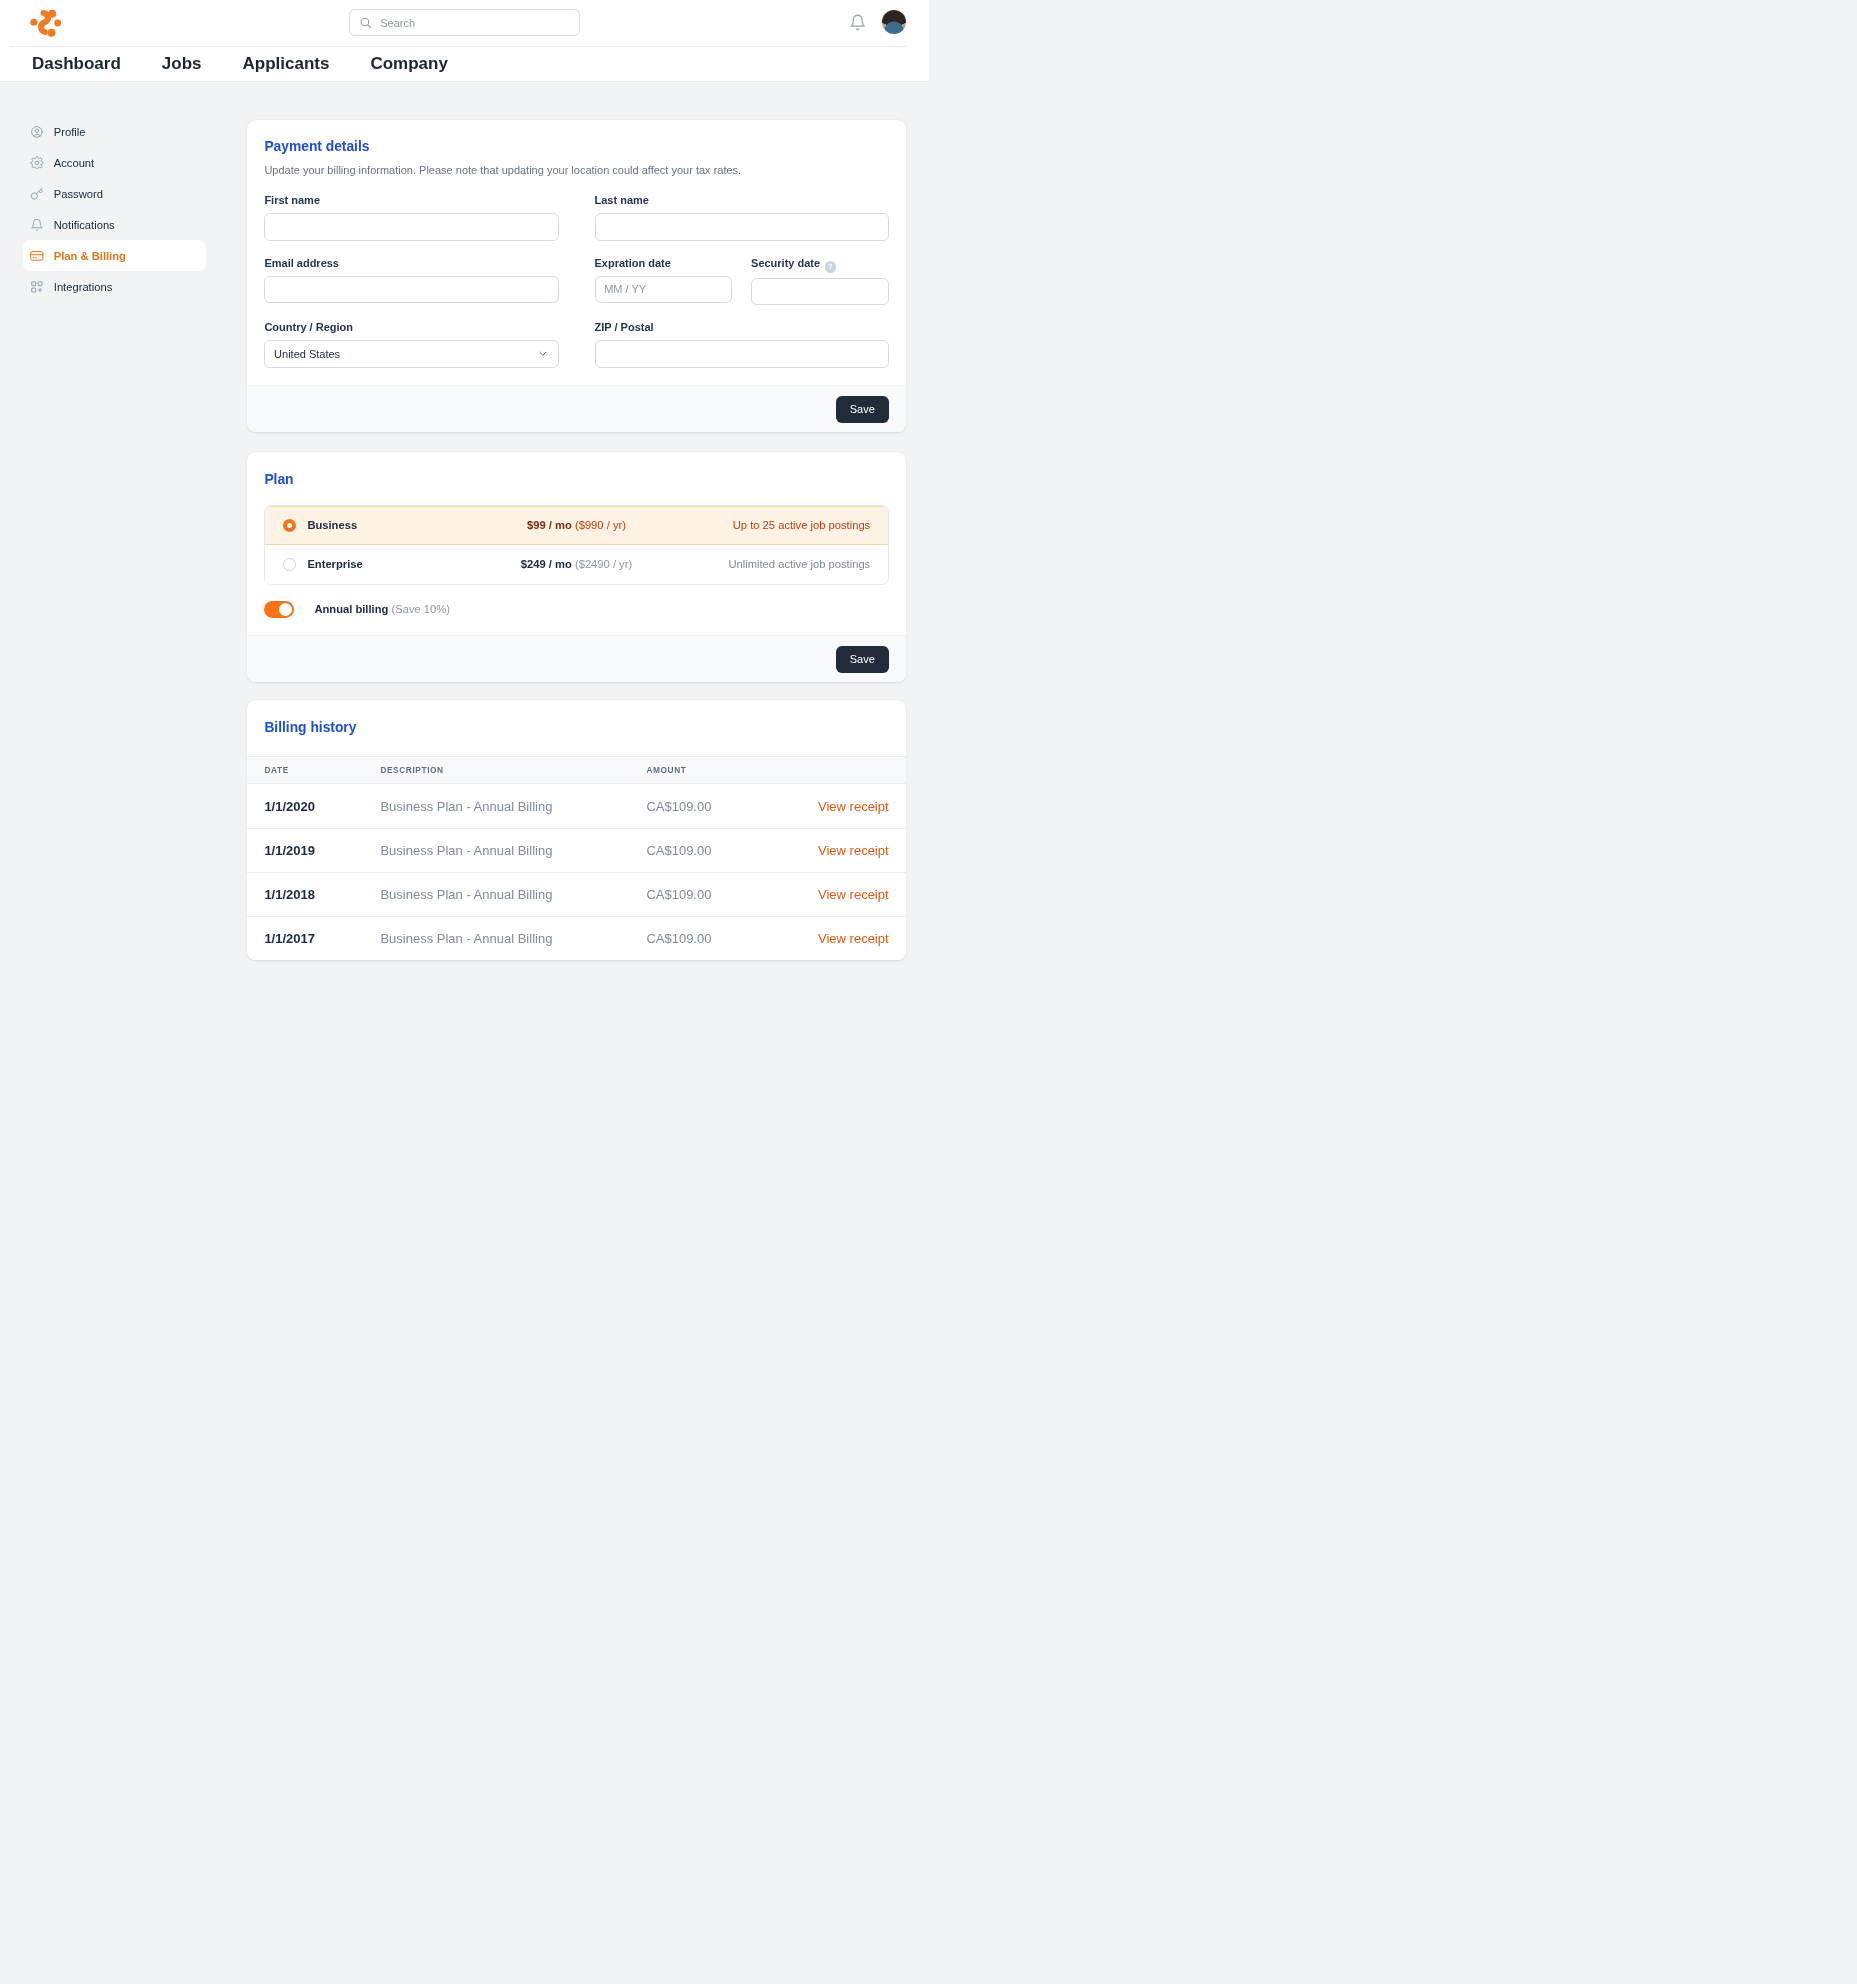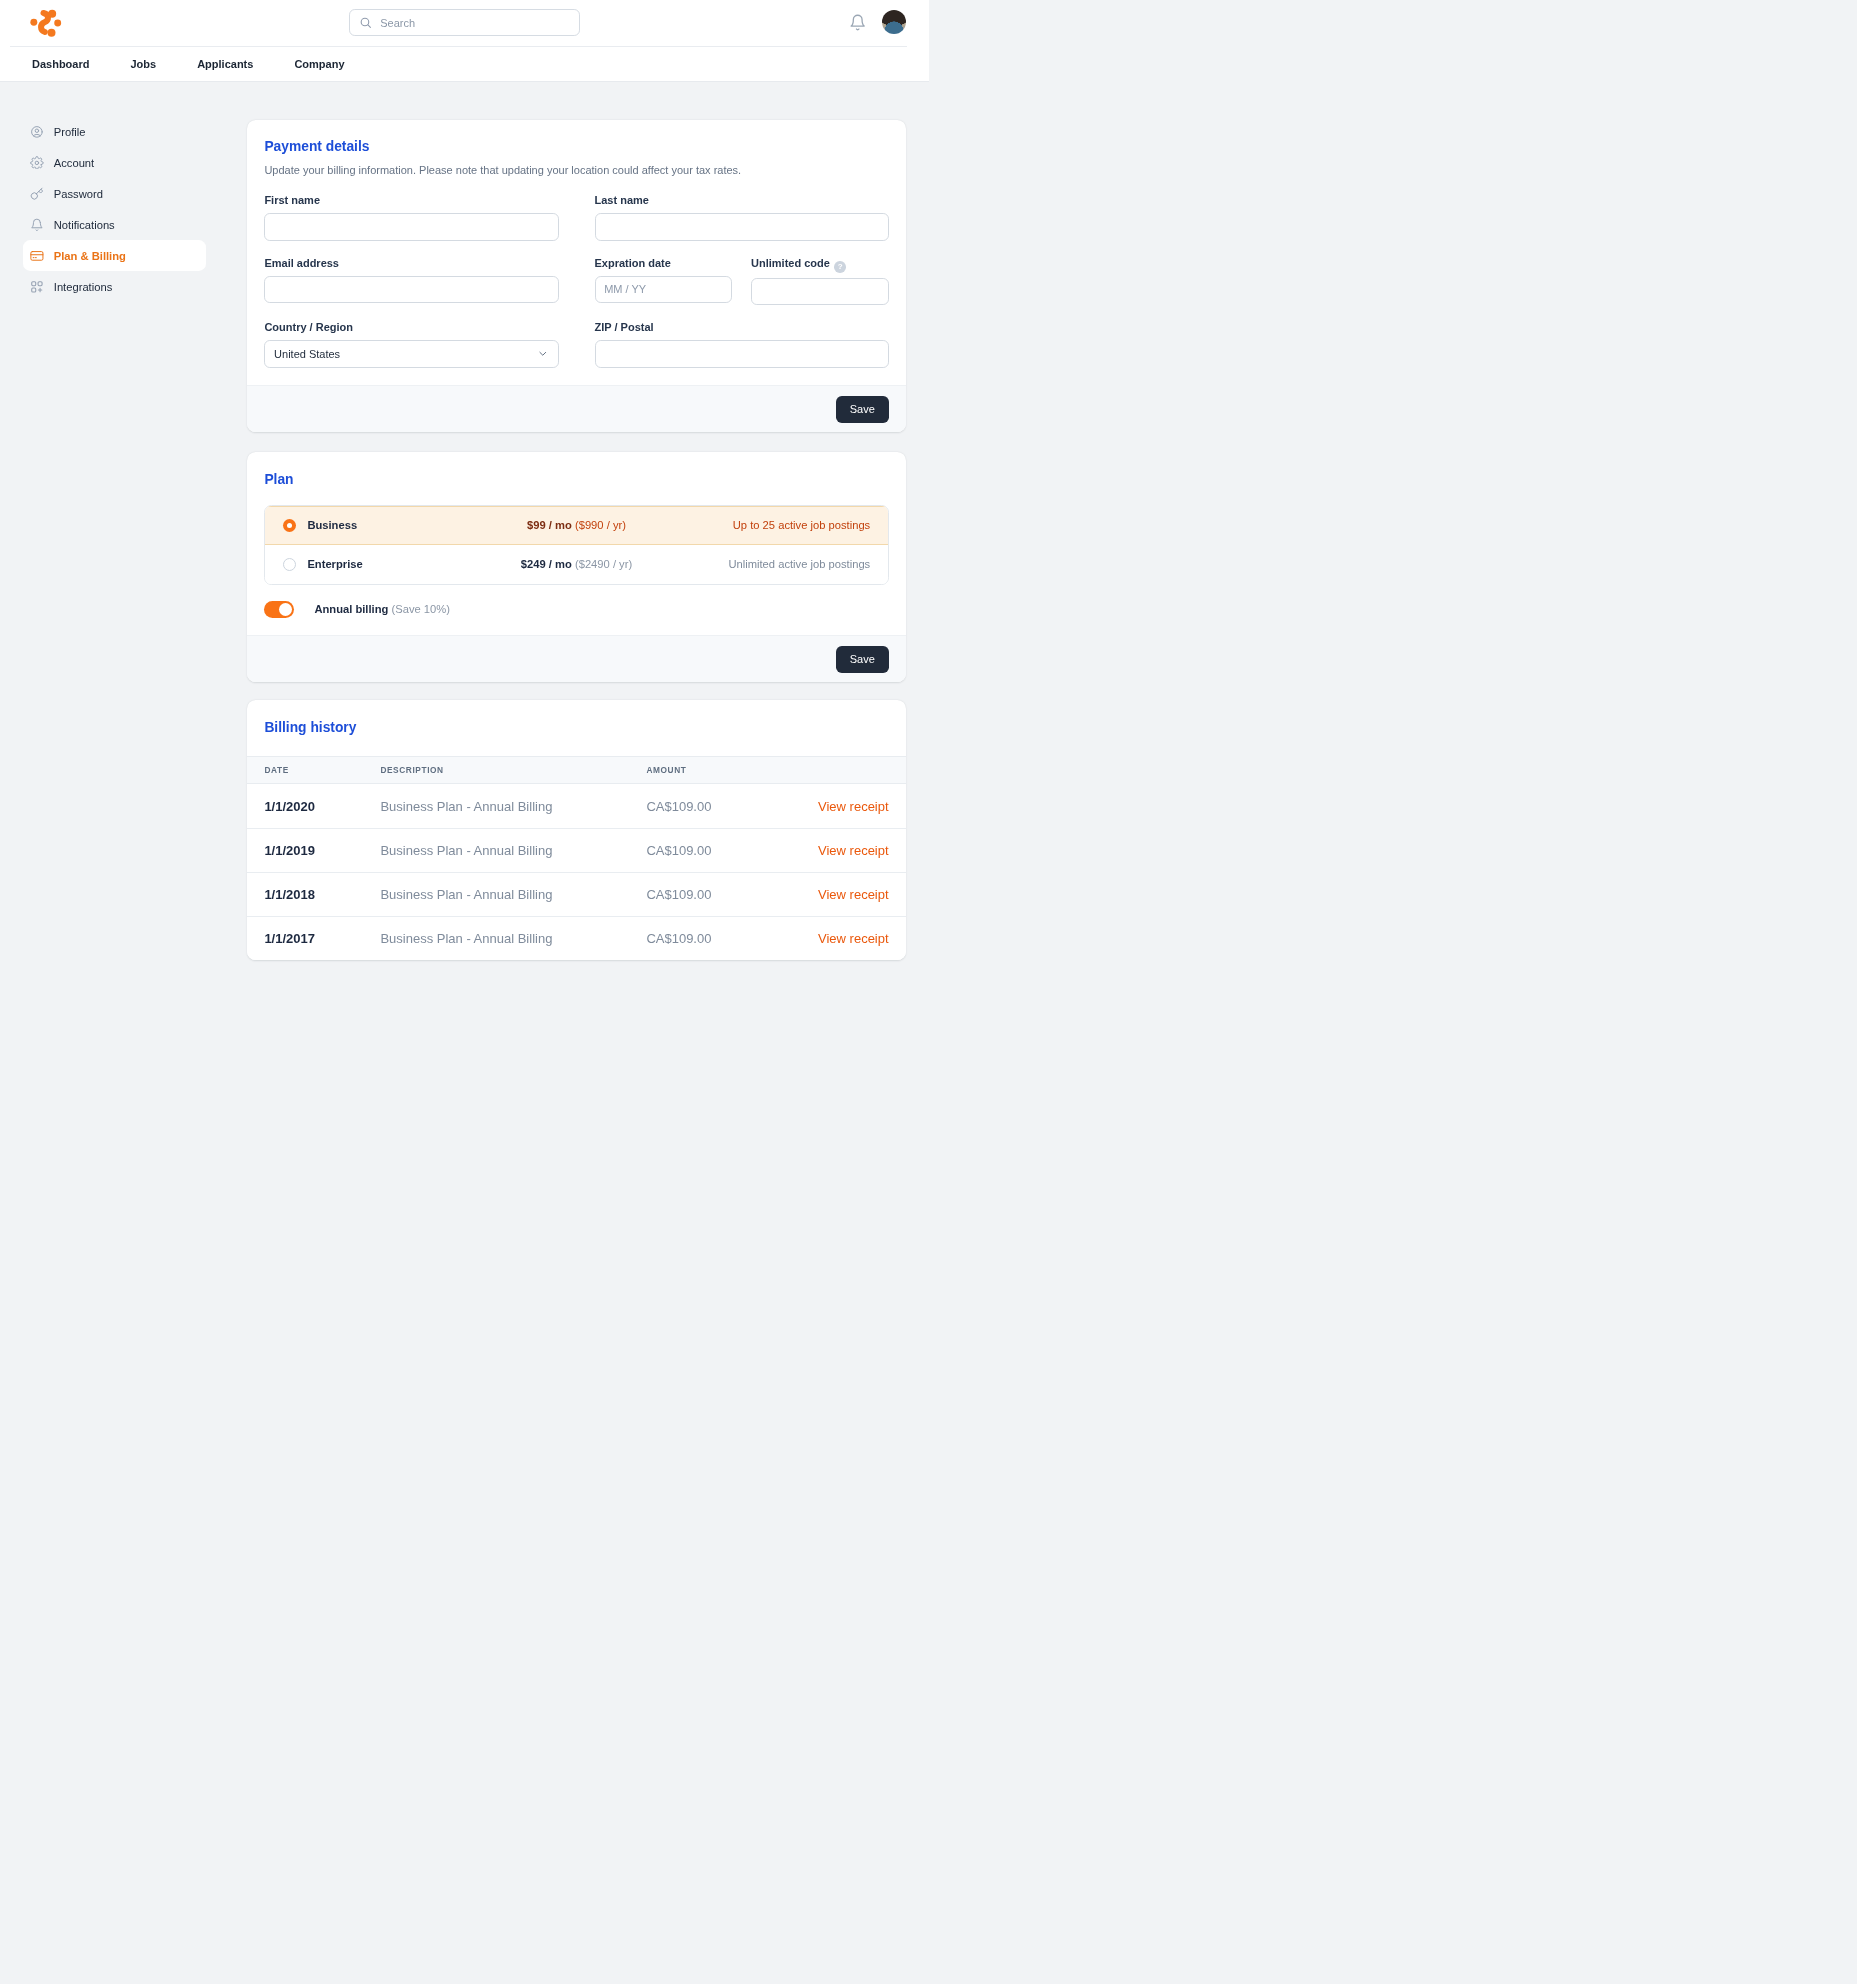--- a/index.html
+++ b/index.html
@@ -36,21 +36,21 @@
       radial-gradient(circle at 76% 30%, #2d2521 0 30%, transparent 31%),
       radial-gradient(circle at 50% 22%, #2d2521 0 34%, transparent 35%),
       radial-gradient(circle at 50% 48%, #8a6b52 0 22%, transparent 23%),
       linear-gradient(180deg,#c9b69c 0%, #b3a68f 60%, #87909a 100%);
     cursor:pointer;
   }
   .main-nav {
     position:absolute; top:46px; left:0; right:0; height:36px;
     display:flex; align-items:center; padding-left:32px; gap:41px;
   }
-  .nav-link { font-size:11px; font-weight:600; color:#1b2533; text-decoration:none; cursor:pointer; }
+  .nav-link { font-size:17px; font-weight:600; color:#1b2533; text-decoration:none; cursor:pointer; }
 
   
   .sidebar { position:absolute; left:22.5px; top:116px; width:183px; z-index:1; }
   .side-item {
     height:31px; display:flex; align-items:center; gap:10.2px;
     padding:0 7.3px; border-radius:7.3px; cursor:pointer;
   }
   .side-item .icn { color:#95a1b2; display:flex; flex:0 0 auto; }
   .side-label { font-size:11.2px; font-weight:500; color:#212c3d; }
   .side-item.active { background:#ffffff; }
@@ -279,21 +279,21 @@
             <div>
               <span class="field-label">Email address</span>
               <input class="input" type="text" style="">
             </div>
             <div class="two-col">
               <div>
                 <span class="field-label"><span>Expration date</span></span>
                 <input class="input" type="text" placeholder="MM / YY" style="">
               </div>
               <div>
-                <span class="field-label"><span>Unlimited code</span><span class="help-badge">?</span></span>
+                <span class="field-label"><span>Security date</span><span class="help-badge">?</span></span>
                 <input class="input" type="text" style="">
               </div>
             </div>
           </div>
 
           <div class="form-row">
             <div>
               <span class="field-label">Country / Region</span>
               <div class="select">
                 <span>United States</span>

